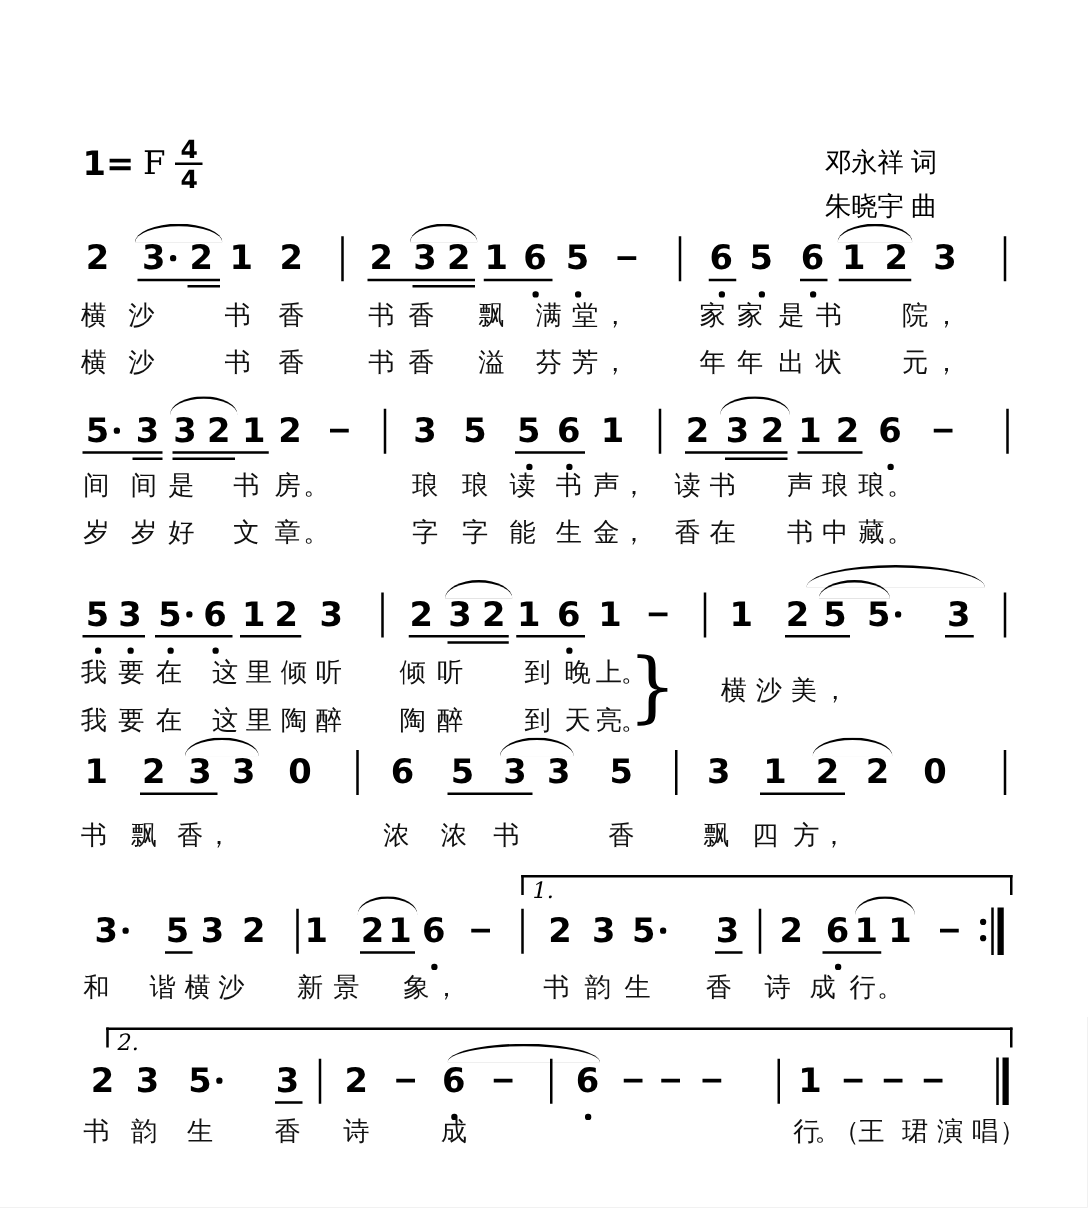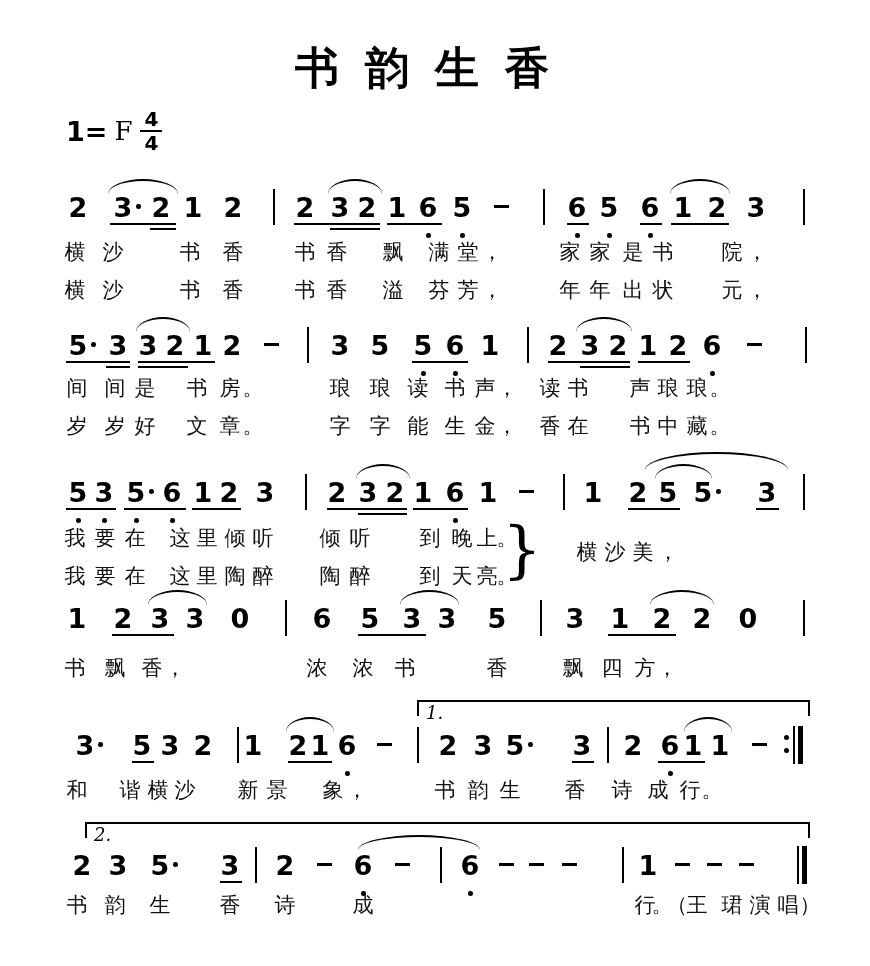--- a/index.html
+++ b/index.html
@@ -27,31 +27,34 @@
   .odot,.adot{position:absolute;width:4.6px;height:4.6px;border-radius:50%;background:#000;}
   .lyr{position:absolute;transform:translate(-50%,-50%);font-size:21px;color:#111;white-space:nowrap;}
   .volta{position:absolute;height:14px;border-top:2.2px solid #000;border-left:2.2px solid #000;border-right:2.2px solid #000;}
   .vl{position:absolute;font:italic 18px "DejaVu Serif",serif;}
   .brace{position:absolute;transform:translate(-50%,-50%);font-size:62px;font-family:"DejaVu Serif",serif;font-weight:400;}
 </style>
 </head>
 <body>
 
 <div id="page">
-  <div class="title">书韵生香</div>
 
   <div class="keysig">
     <span class="k1">1=</span>
     <span class="kf">F</span>
     <span class="frac">
       <span class="num">4</span>
       <span class="den">4</span>
     </span>
   </div>
 
+  <div class="credits">
+    <div>邓永祥 词</div>
+    <div>朱晓宇 曲</div>
+  </div>
 
   <div id="score">
       <div class="note" style="left: 78px; top: 207px;">2</div>
       <div class="note" style="left: 123px; top: 207px;">3</div>
       <div class="adot" style="left: 136px; top: 204px;"></div>
       <div class="note" style="left: 161px; top: 207px;">2</div>
       <div class="note" style="left: 193px; top: 207px;">1</div>
       <div class="note" style="left: 233px; top: 207px;">2</div>
       <div class="bar" style="left: 273px; top: 189px;"></div>
       <div class="note" style="left: 305px; top: 207px;">2</div>

